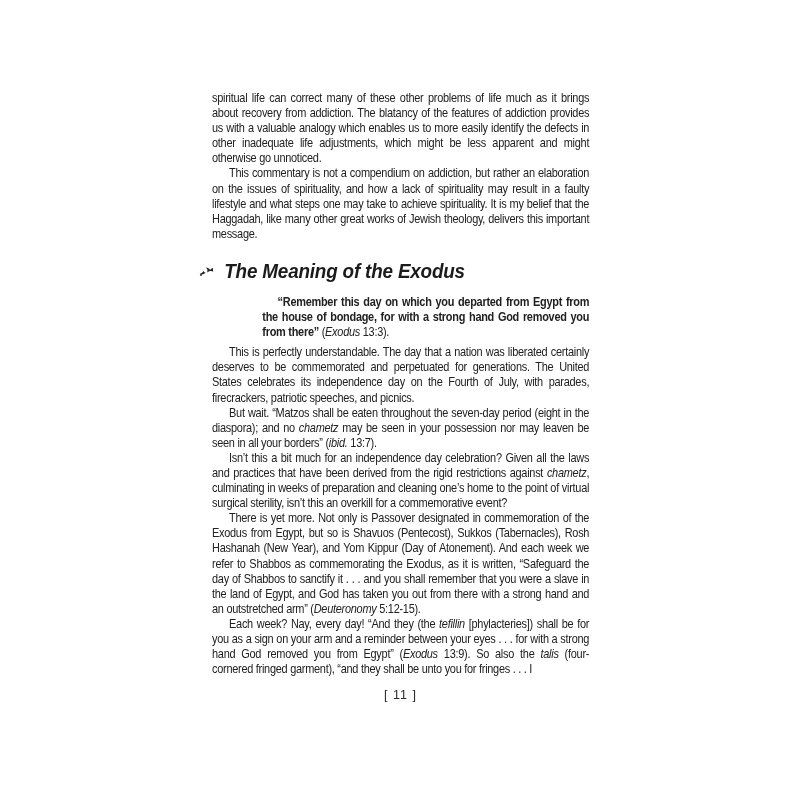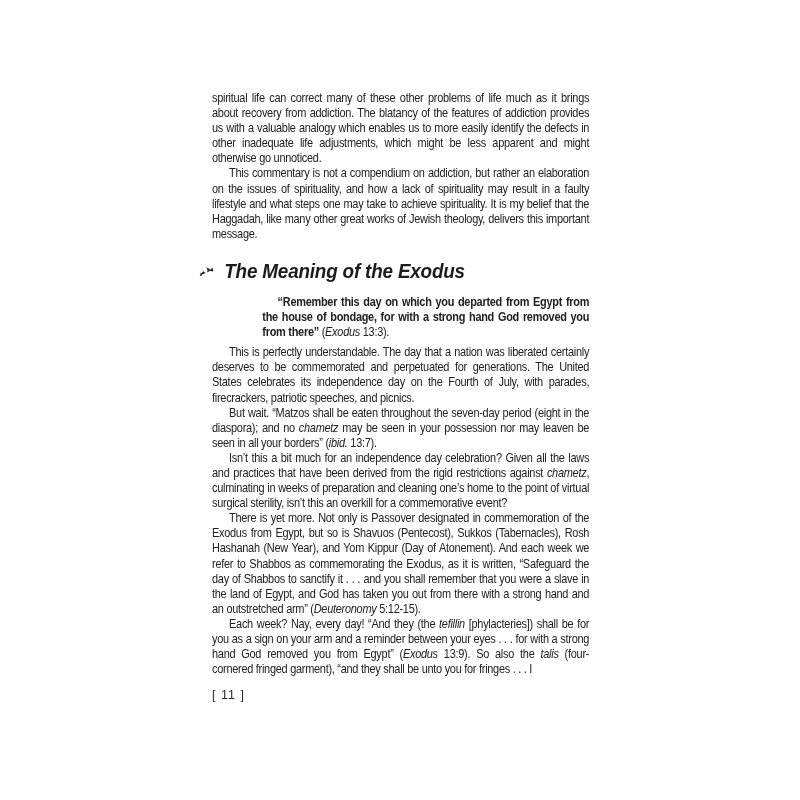--- a/index.html
+++ b/index.html
@@ -59,20 +59,21 @@
     font-weight: normal;
   }
   .quote .seg-b { font-weight: bold; }
   .seg-i { font-style: italic; }
   .seg-b { font-weight: bold; }
   .footer {
     position: absolute;
     left: 212px;
     top: 688px;
     width: 377px;
+    text-align: center;
     font-size: 12.5px;
     letter-spacing: 1px;
     color: #2a2a2a;
   }
 </style>
 </head>
 <body>
 
 <div class="sheet">
   <div class="column">

